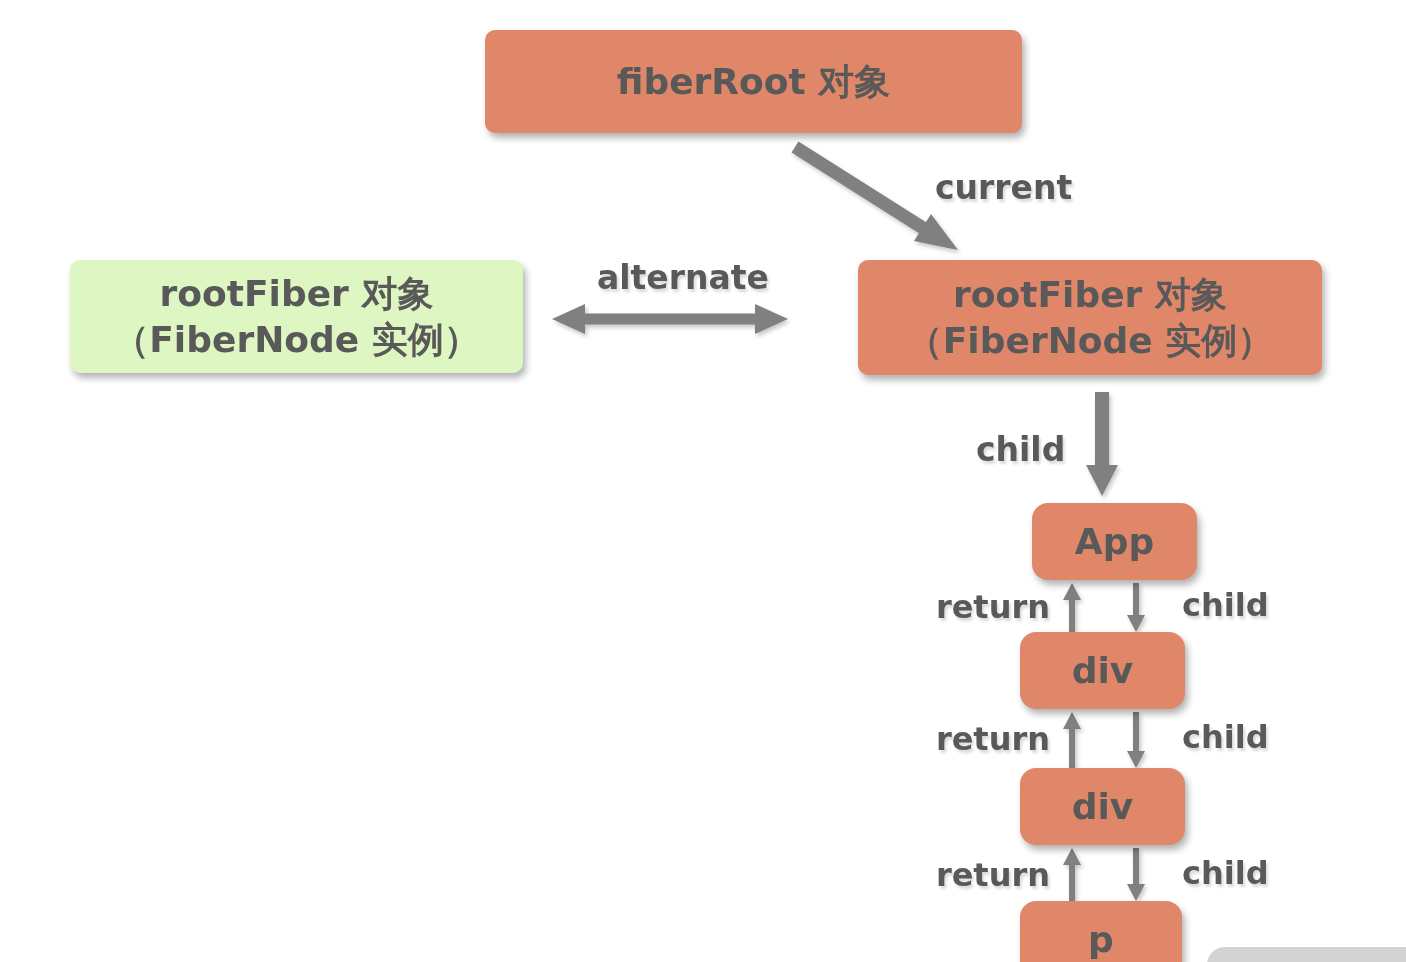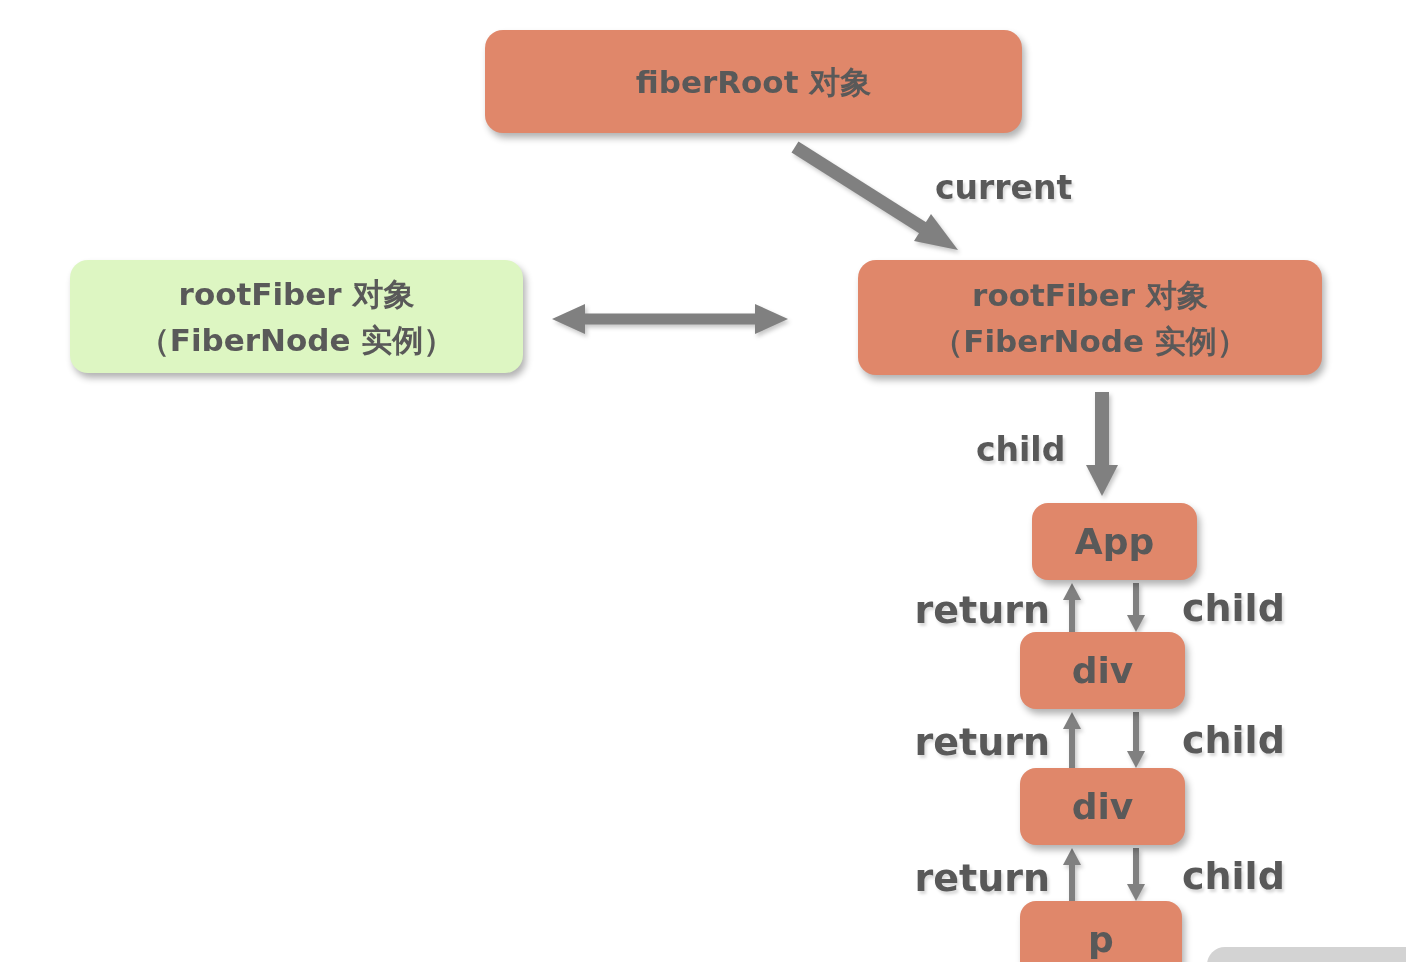--- a/index.html
+++ b/index.html
@@ -26,23 +26,23 @@
     align-items: center;
     justify-content: center;
     font-weight: bold;
     color: var(--text);
     text-align: center;
     box-shadow: 3px 5px 7px rgba(0,0,0,0.30);
   }
   .node-orange { background: var(--orange); }
   .node-green  { background: var(--green); }
   .node-big {
-    font-size: 31px;
+    font-size: 36px;
     line-height: 46px;
-    border-radius: 18px;
+    border-radius: 10px;
   }
   .node-small {
     font-size: 36px;
     border-radius: 16px;
   }
   #node-fiber-root       { left: 485px;  top: 30px;  width: 537px; height: 103px; }
   #node-root-fiber-left  { left: 70px;   top: 260px; width: 453px; height: 113px; }
   #node-root-fiber-right { left: 858px;  top: 260px; width: 464px; height: 115px; }
   #node-app   { left: 1020px; top: 503px; width: 165px; height: 77px; margin-left: 12px; }
   #node-div-1 { left: 1020px; top: 632px; width: 165px; height: 77px; }
@@ -56,21 +56,21 @@
   }
   .edge-label {
     position: absolute;
     font-weight: bold;
     color: var(--text);
     white-space: nowrap;
     text-shadow: 2px 3px 3px rgba(0,0,0,0.15);
     text-align: right;
   }
   .edge-label-big { font-size: 33px; }
-  .edge-label-small { font-size: 38px; }
+  .edge-label-small { font-size: 32px; }
   #label-current    { left: 935px; top: 168px; }
   #label-alternate  { left: 597px; top: 258px; }
   #label-child-root { left: 976px; top: 430px; }
   .label-return { left: 900px; width: 150px; text-align: right; }
   .label-child-row { left: 1182px; }
   #label-return-1 { top: 588px; }
   #label-child-1  { top: 586px; }
   #label-return-2 { top: 720px; }
   #label-child-2  { top: 718px; }
   #label-return-3 { top: 856px; }
@@ -164,20 +164,21 @@
   </div>
 
   <div class="node node-orange node-small" id="node-p">
     <span>p</span>
   </div>
 
   <div id="node-gray-partial"></div>
 
   <div class="edge-label edge-label-big" id="label-current">current</div>
 
+  <div class="edge-label edge-label-big" id="label-alternate">alternate</div>
 
   <div class="edge-label edge-label-big" id="label-child-root">child</div>
 
   <div class="edge-label edge-label-small label-return" id="label-return-1">return</div>
   <div class="edge-label edge-label-small label-child-row" id="label-child-1">child</div>
 
   <div class="edge-label edge-label-small label-return" id="label-return-2">return</div>
   <div class="edge-label edge-label-small label-child-row" id="label-child-2">child</div>
 
   <div class="edge-label edge-label-small label-return" id="label-return-3">return</div>

